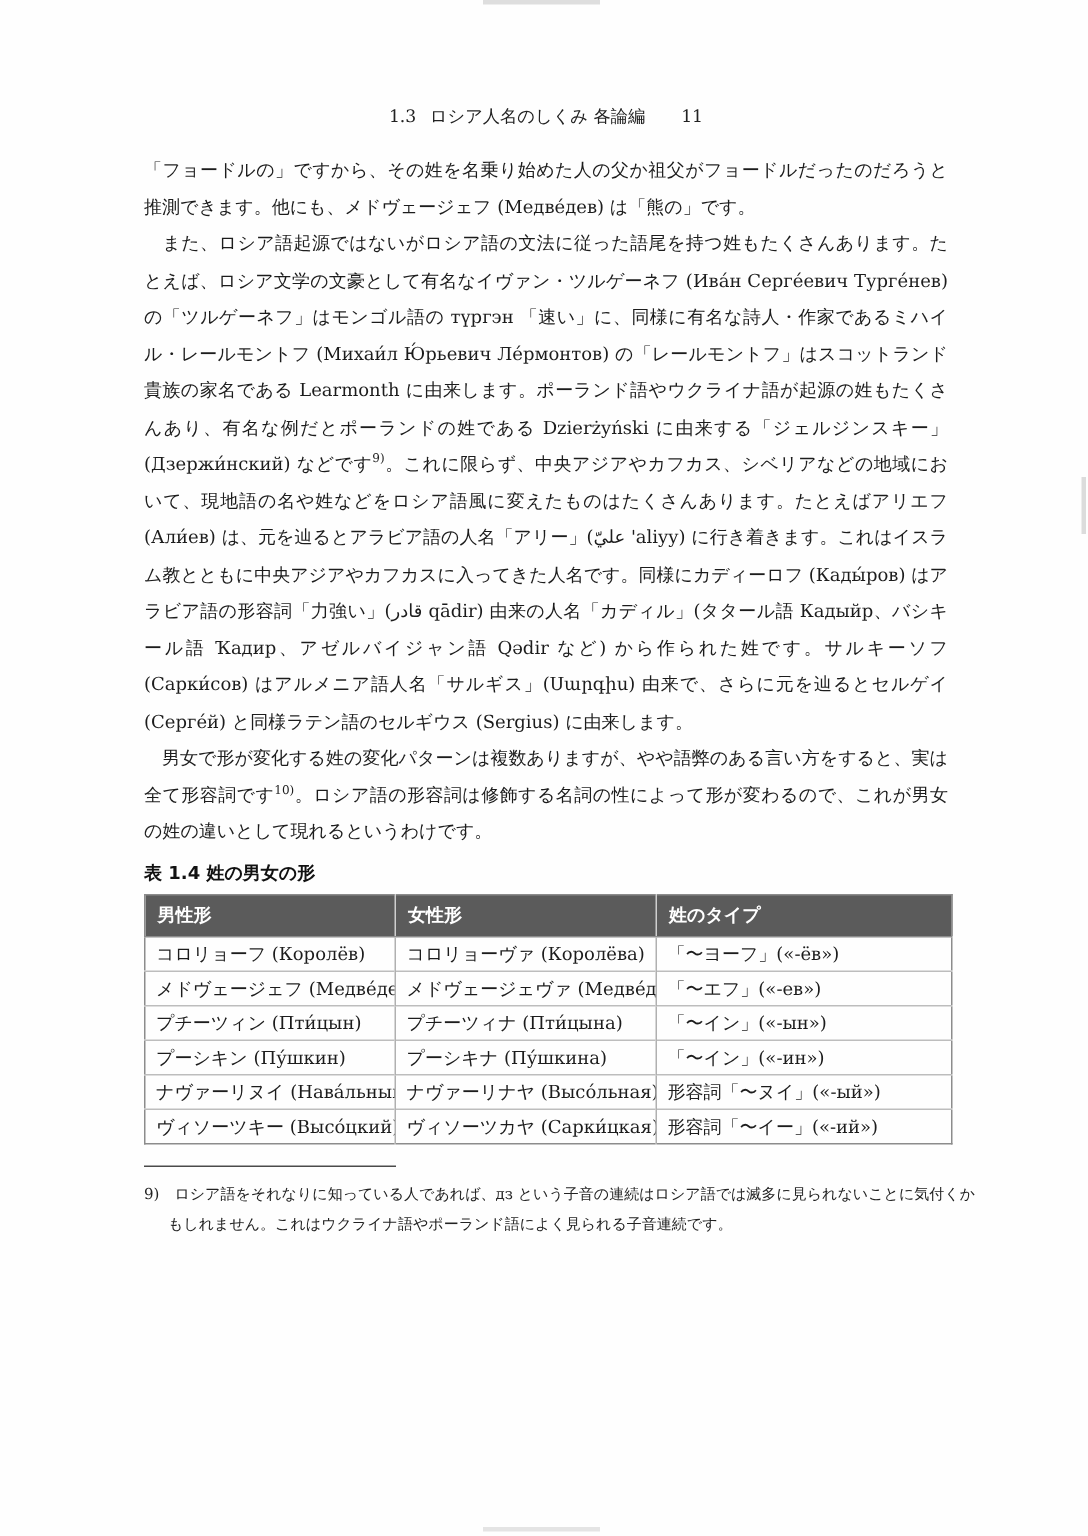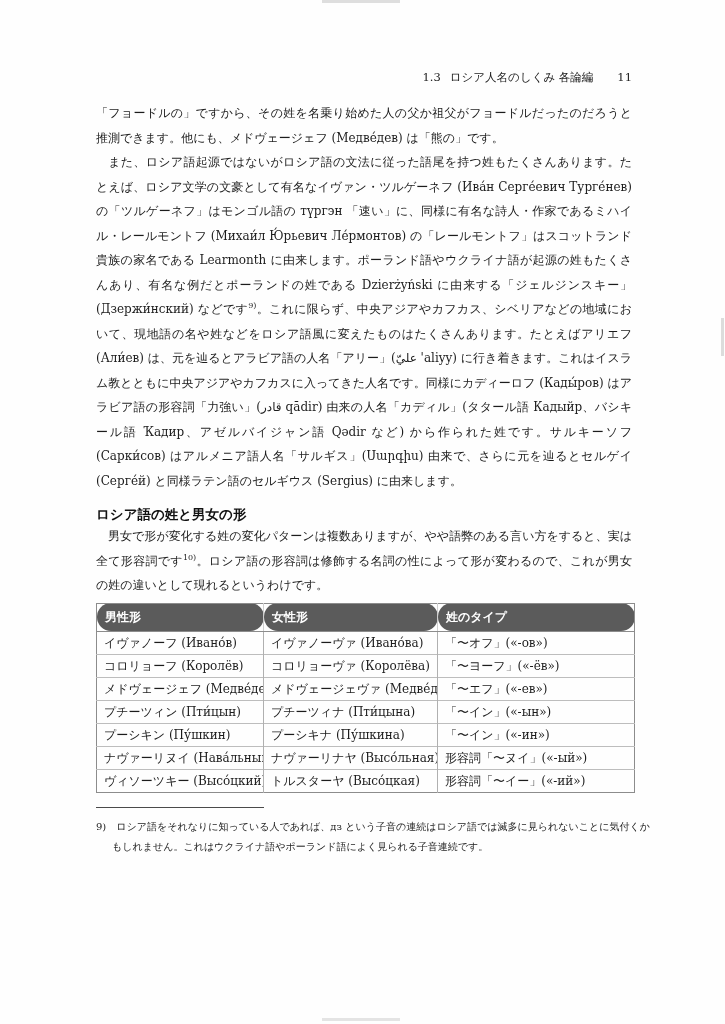--- a/index.html
+++ b/index.html
@@ -1,36 +1,36 @@
 <!DOCTYPE html>
 <html><head>
 <meta charset="utf-8">
 <style>
   html,body{margin:0;padding:0;}
   body{background:#ffffff;}
   .page{position:relative;width:725px;height:1024px;background:#fefefe;overflow:hidden;
         font-family:"DejaVu Serif",serif;color:#1c1c1c;}
   .content{margin-left:96px;width:536px;}
-  .page-header{padding-top:70px;text-align:right;font-size:11.5px;color:#222;}
+  .page-header{padding-top:70px;text-align:center;font-size:11.5px;color:#222;}
   .hdr-title{margin-left:9px;}
   .hdr-page{margin-left:24px;}
   .body-text{margin-top:16px;font-size:12px;line-height:24.5px;text-align:justify;}
   .body-text p{margin:0;}
   sup{font-size:8px;line-height:0;vertical-align:super;}
   .section-heading{font-family:"DejaVu Sans","Liberation Sans",sans-serif;font-size:13.5px;
         font-weight:bold;margin:13px 0 0 0;color:#111;}
   #body-paras-2{margin-top:0;}
   .table-caption{font-family:"DejaVu Sans","Liberation Sans",sans-serif;font-size:12px;
         font-weight:bold;margin-top:7px;color:#111;}
   table.names-table{border-collapse:collapse;table-layout:fixed;width:538px;margin-top:5px;
         font-size:12px;border:1px solid #8c8c8c;}
   col.c1{width:167px;} col.c2{width:174px;} col.c3{width:197px;}
   .names-table th{background:#5b5b5b;color:#ffffff;font-family:"DejaVu Sans","Liberation Sans",sans-serif;
         font-weight:bold;text-align:left;font-size:12px;padding:5px 8px 5px 8px;
-        border-left:1px solid #cfcfcf;border-bottom:1px solid #8c8c8c;border-radius:14px;}
+        border-left:1px solid #cfcfcf;border-bottom:1px solid #8c8c8c;}
   .names-table th:first-child{border-left:none;}
   .names-table td{padding:3px 7px;line-height:16px;border-left:1px solid #b0b0b0;
         border-top:1px solid #bdbdbd;white-space:nowrap;overflow:hidden;}
   .names-table td:first-child{border-left:none;}
   .fn-sep{margin-top:14px;width:168px;border-top:1.5px solid #4a4a4a;}
   .footnotes{margin-top:9px;width:554px;font-size:10px;line-height:20px;text-align:justify;color:#222;}
   .footnote{padding-left:16px;text-indent:-16px;margin:0;}
   .fn-num{margin-right:10px;}
   .scan-artifact{position:absolute;}
   .scan-artifact.top{left:322px;top:0;width:78px;height:3px;background:#dedede;}
@@ -49,46 +49,41 @@
 
     <div class="page-header">
       <span>1.3</span><span class="hdr-title">ロシア人名のしくみ 各論編</span><span class="hdr-page">11</span>
     </div>
 
     <div id="body-paras-1" class="body-text">
         <p><span>「フョードルの」ですから、その姓を名乗り始めた人の父か祖父がフョードルだったのだろうと推測できます。他にも、メドヴェージェフ (Медве́дев) は「熊の」です。</span></p>
         <p><span>　また、ロシア語起源ではないがロシア語の文法に従った語尾を持つ姓もたくさんあります。たとえば、ロシア文学の文豪として有名なイヴァン・ツルゲーネフ (Ива́н Серге́евич Турге́нев) の「ツルゲーネフ」はモンゴル語の түргэн 「速い」に、同様に有名な詩人・作家であるミハイル・レールモントフ (Михаи́л Ю́рьевич Ле́рмонтов) の「レールモントフ」はスコットランド貴族の家名である Learmonth に由来します。ポーランド語やウクライナ語が起源の姓もたくさんあり、有名な例だとポーランドの姓である Dzierżyński に由来する「ジェルジンスキー」(Дзержи́нский) などです</span><sup>9)</sup><span>。これに限らず、中央アジアやカフカス、シベリアなどの地域において、現地語の名や姓などをロシア語風に変えたものはたくさんあります。たとえばアリエフ (Али́ев) は、元を辿るとアラビア語の人名「アリー」(عليّ 'aliyy) に行き着きます。これはイスラム教とともに中央アジアやカフカスに入ってきた人名です。同様にカディーロフ (Кады́ров) はアラビア語の形容詞「力強い」(قادر qādir) 由来の人名「カディル」(タタール語 Кадыйр、バシキール語 Ҡадир、アゼルバイジャン語 Qədir など) から作られた姓です。サルキーソフ (Сарки́сов) はアルメニア語人名「サルギス」(Սարգիս) 由来で、さらに元を辿るとセルゲイ (Серге́й) と同様ラテン語のセルギウス (Sergius) に由来します。</span></p>
       </div>
 
-    <h2 class="section-heading">ロシア語の姓と男女の形</h2>
 
     <div id="body-paras-2" class="body-text">
         <p><span>　男女で形が変化する姓の変化パターンは複数ありますが、やや語弊のある言い方をすると、実は全て形容詞です</span><sup>10)</sup><span>。ロシア語の形容詞は修飾する名詞の性によって形が変わるので、これが男女の姓の違いとして現れるというわけです。</span></p>
       </div>
 
+    <div class="table-caption">表 1.4 姓の男女の形</div>
 
     <table class="names-table">
       <colgroup>
           <col class="c1">
           <col class="c2">
           <col class="c3">
         </colgroup>
       <thead>
           <tr id="table-head-row">
             <th>男性形</th>
             <th>女性形</th>
             <th>姓のタイプ</th>
           </tr>
         </thead>
       <tbody id="table-body">
-          <tr>
-            <td>イヴァノーフ (Ивано́в)</td>
-            <td>イヴァノーヴァ (Ивано́ва)</td>
-            <td>「〜オフ」(«-ов»)</td>
-          </tr>
           <tr>
             <td>コロリョーフ (Королёв)</td>
             <td>コロリョーヴァ (Королёва)</td>
             <td>「〜ヨーフ」(«-ёв»)</td>
           </tr>
           <tr>
             <td>メドヴェージェフ (Медве́дев)</td>
             <td>メドヴェージェヴァ (Медве́дева)</td>
             <td>「〜エフ」(«-ев»)</td>
           </tr>
@@ -102,21 +97,21 @@
             <td>プーシキナ (Пу́шкина)</td>
             <td>「〜イン」(«-ин»)</td>
           </tr>
           <tr>
             <td>ナヴァーリヌイ (Нава́льный)</td>
             <td>ナヴァーリナヤ (Высо́льная)</td>
             <td>形容詞「〜ヌイ」(«-ый»)</td>
           </tr>
           <tr>
             <td>ヴィソーツキー (Высо́цкий)</td>
-            <td>トルスターヤ (Высо́цкая)</td>
+            <td>ヴィソーツカヤ (Сарки́цкая)</td>
             <td>形容詞「〜イー」(«-ий»)</td>
           </tr>
         </tbody>
     </table>
 
     <div class="fn-sep"></div>
 
     <div id="footnotes" class="footnotes">
         <div class="footnote"><span class="fn-num">9)</span><span>ロシア語をそれなりに知っている人であれば、дз という子音の連続はロシア語では滅多に見られないことに気付くかもしれません。これはウクライナ語やポーランド語によく見られる子音連続です。</span></div>
       </div>

